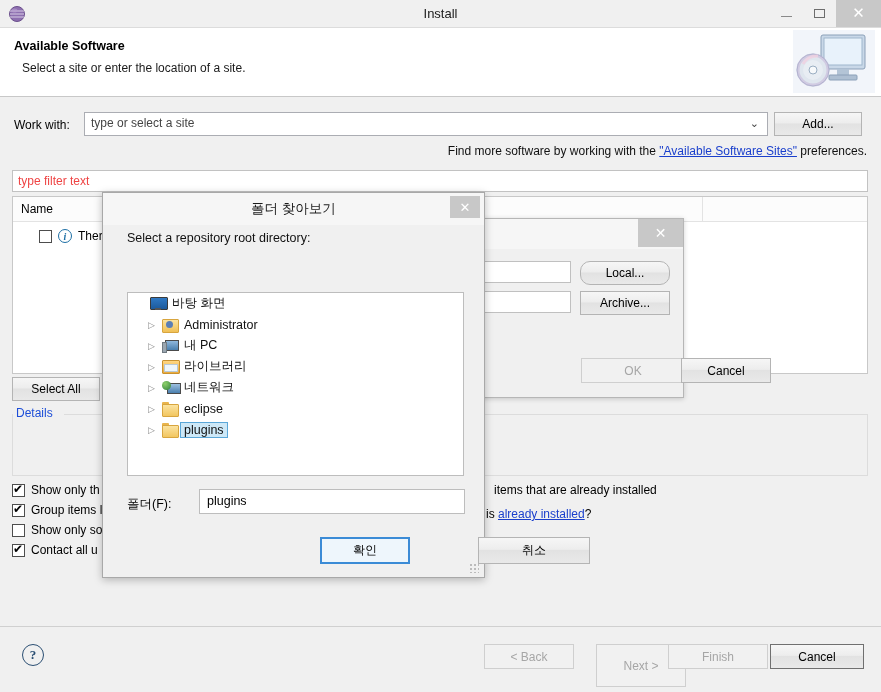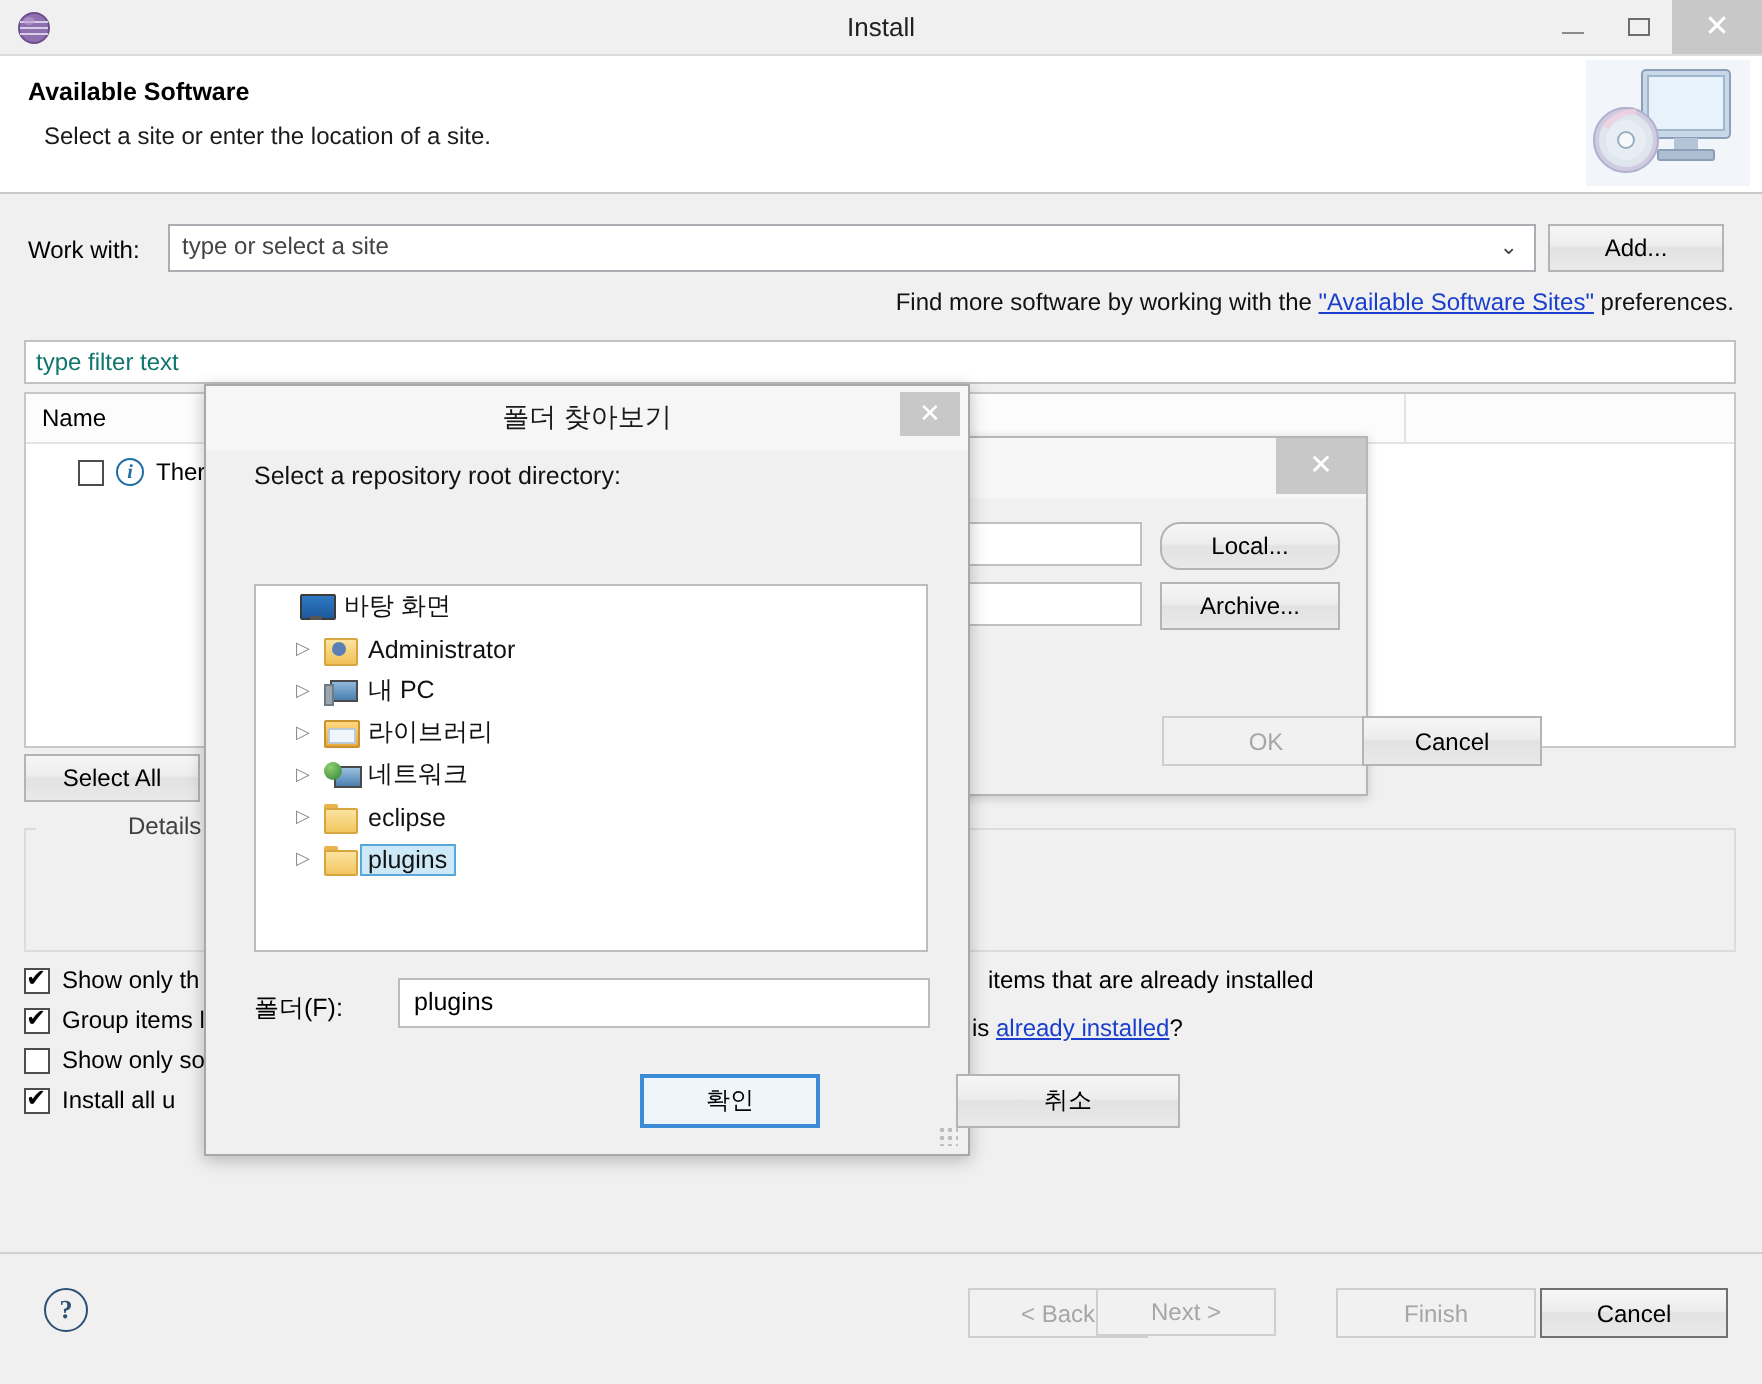--- a/index.html
+++ b/index.html
@@ -96,21 +96,21 @@
   .findmore {
     position: absolute; right: 14px; top: 144px; font-size: 12px; color: #111;
     white-space: nowrap;
   }
   .link { color: #1a3fcc; text-decoration: underline; }
   .filter-box {
     position: absolute; left: 12px; top: 170px; width: 856px; height: 22px;
     background: #fff; border: 1px solid #c2c2c2;
   }
   .filter-text {
-    position: absolute; left: 5px; top: 3px; font-size: 12px; color: #0f766e;
+    position: absolute; left: 5px; top: 3px; font-size: 12px; color: #ef4444;
   }
 
   
   .table-area {
     position: absolute; left: 12px; top: 196px; width: 856px; height: 178px;
     background: #fff; border: 1px solid #c8c8c8;
   }
   .th-row {
     position: absolute; left: 0; top: 0; width: 854px; height: 25px;
     background: #fcfcfc; border-bottom: 1px solid #e3e3e3;
@@ -145,21 +145,21 @@
 
   .btn-selectall { position: absolute; left: 12px; top: 377px; width: 88px; height: 24px; }
   .btn-deselectall { position: absolute; left: 104px; top: 377px; width: 100px; height: 24px; }
 
   .details-group {
     position: absolute; left: 12px; top: 414px; width: 856px; height: 62px;
     border: 1px solid #dcdcdc; border-top: none;
   }
   .details-legend {
     position: absolute; left: 12px; top: 406px; font-size: 12px;
-    background: #f0f0f0; padding: 0 4px; color: #404040; margin-left: 48px;
+    background: #f0f0f0; padding: 0 4px; color: #1d4ed8;
   }
   .details-topline-l {
     position: absolute; left: 12px; top: 414px; width: 6px; height: 1px; background: #dcdcdc;
   }
   .details-topline-r {
     position: absolute; left: 64px; top: 414px; width: 804px; height: 1px; background: #dcdcdc;
   }
 
   .opt {
     position: absolute; left: 12px; font-size: 12px;
@@ -179,21 +179,21 @@
     position: absolute; left: 0; top: 627px; width: 881px; height: 65px; background: #f0f0f0;
   }
   .help-icon {
     position: absolute; left: 22px; top: 644px; width: 22px; height: 22px;
     border: 1.5px solid #2b4f73; border-radius: 50%;
     display: flex; align-items: center; justify-content: center;
     color: #2b4f73; font-size: 13px; font-weight: bold;
     font-family: "Liberation Serif", serif;
   }
   .btn-back   { position: absolute; left: 484px; top: 644px; width: 90px; height: 25px; }
-  .btn-next   { position: absolute; left: 548px; top: 644px; width: 90px; height: 24px; }
+  .btn-next   { position: absolute; left: 596px; top: 644px; width: 90px; height: 43px; }
   .btn-finish { position: absolute; left: 668px; top: 644px; width: 100px; height: 25px; }
   .btn-cancel { position: absolute; left: 770px; top: 644px; width: 94px; height: 25px; border-color: #707070; }
 
   
   .repo-dlg {
     position: absolute; left: 228px; top: 218px; width: 456px; height: 180px;
     background: #f0f0f0; border: 1px solid #b6b6b6;
     box-shadow: 0 1px 5px rgba(0,0,0,0.18);
   }
   .repo-title {
@@ -428,21 +428,21 @@
   <div class="opt opt2">
     <span class="cbx checked"></span>
     <span>Group items l</span>
   </div>
   <div class="opt opt3">
     <span class="cbx"></span>
     <span>Show only so</span>
   </div>
   <div class="opt opt4">
     <span class="cbx checked"></span>
-    <span>Install all u</span>
+    <span>Contact all u</span>
   </div>
 
   <div style="position:absolute;left:494px;top:483px;font-size:12px;">items that are already installed</div>
   <div style="position:absolute;left:486px;top:507px;font-size:12px;">
     <span>is </span><a class="opt-link" href="#">already installed</a><span>?</span>
   </div>
 
   <div class="footer-sep"></div>
   <div class="footer"></div>
   <div class="help-icon">?</div>

